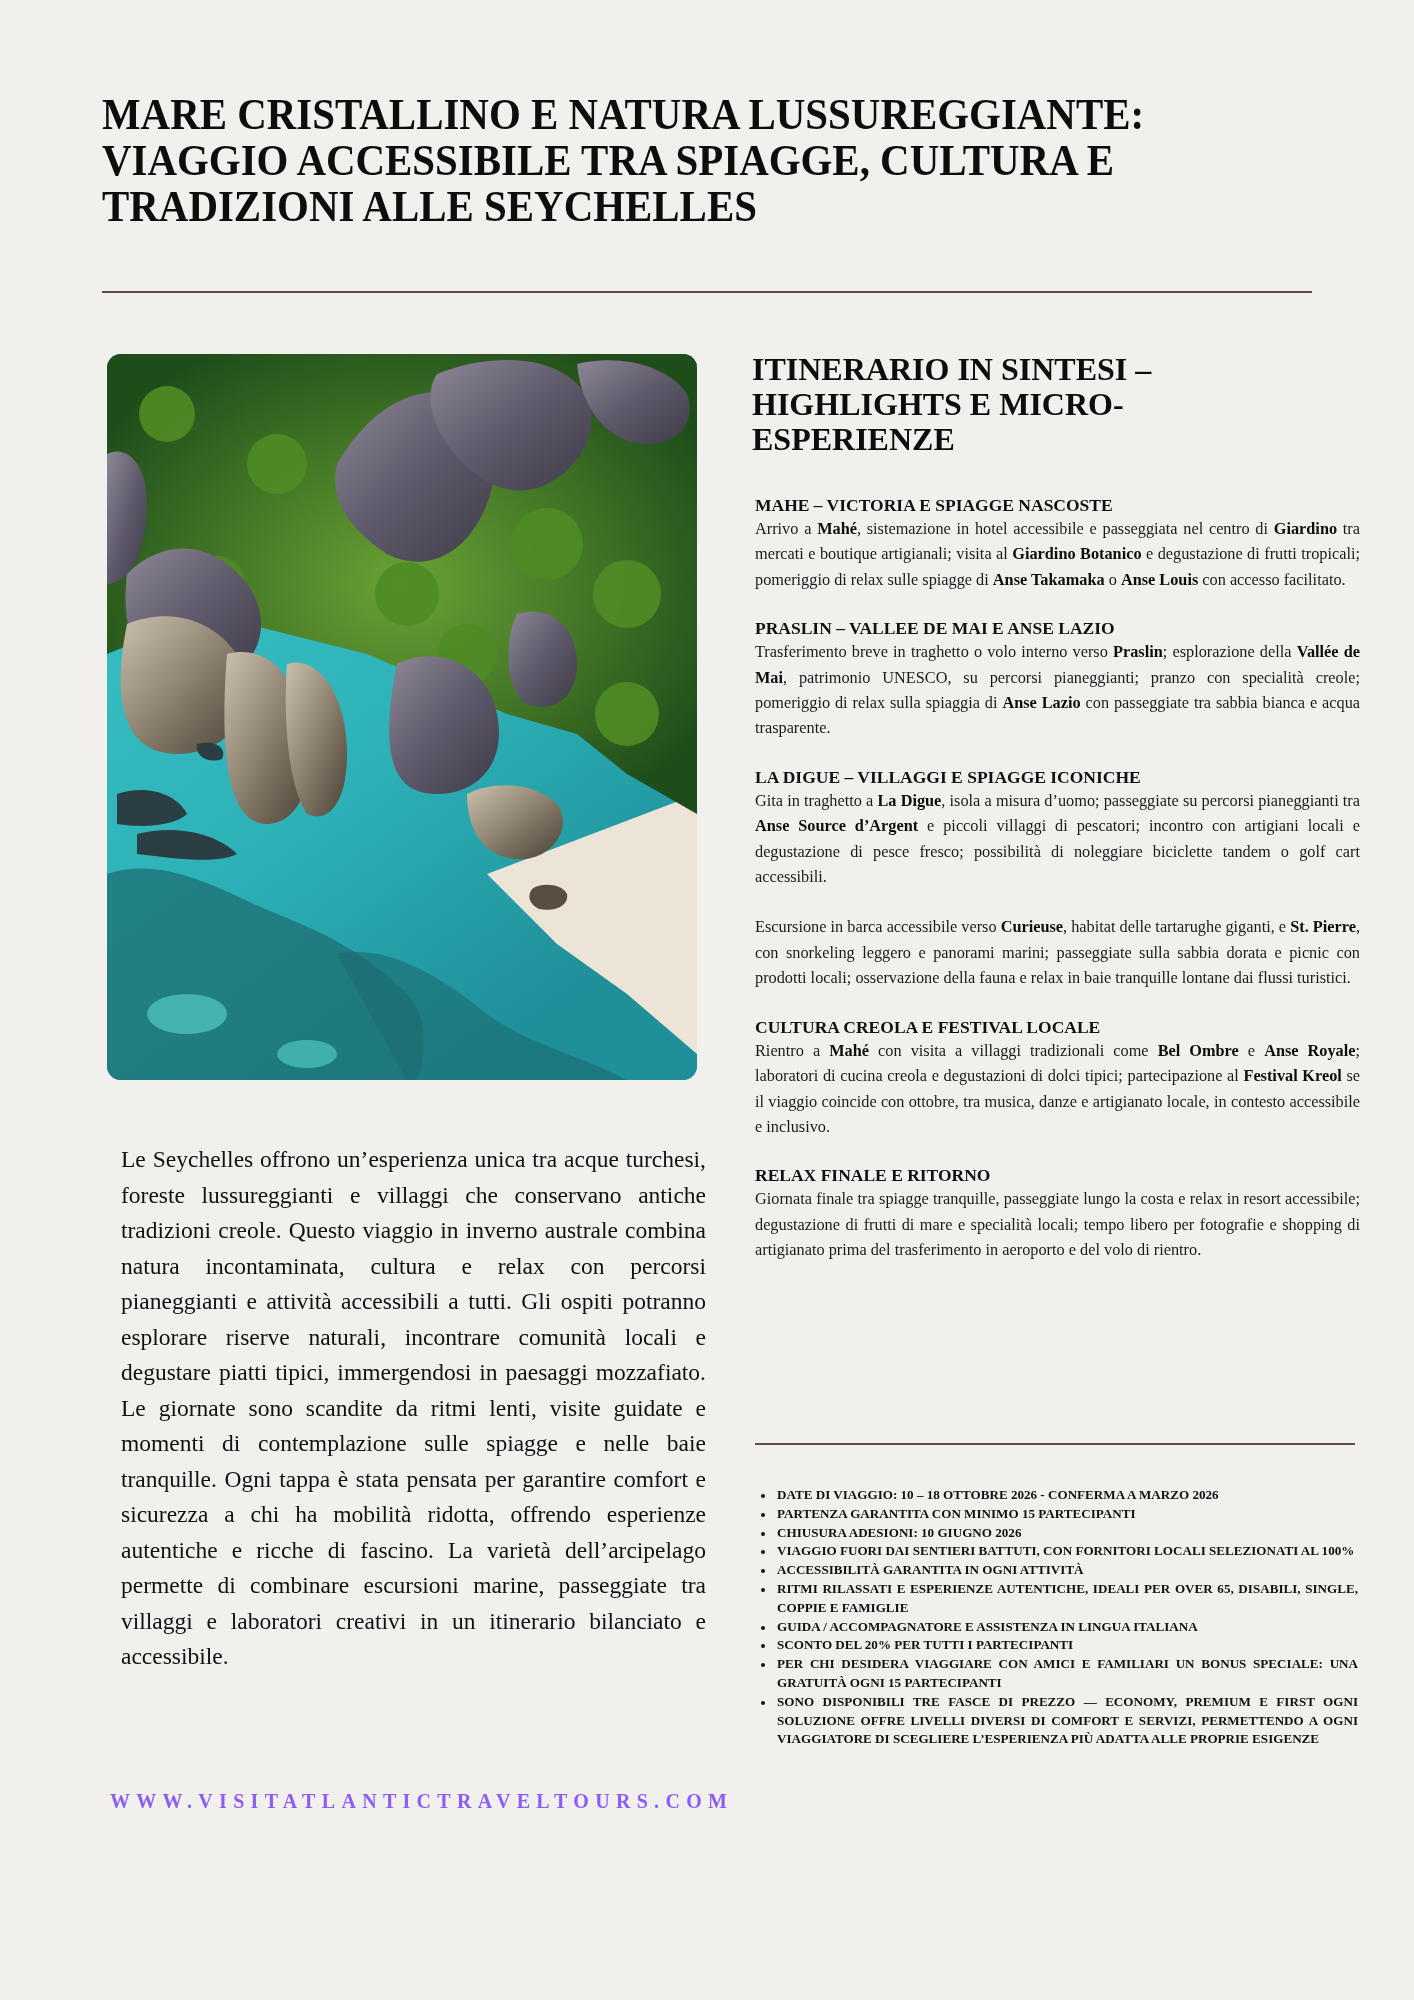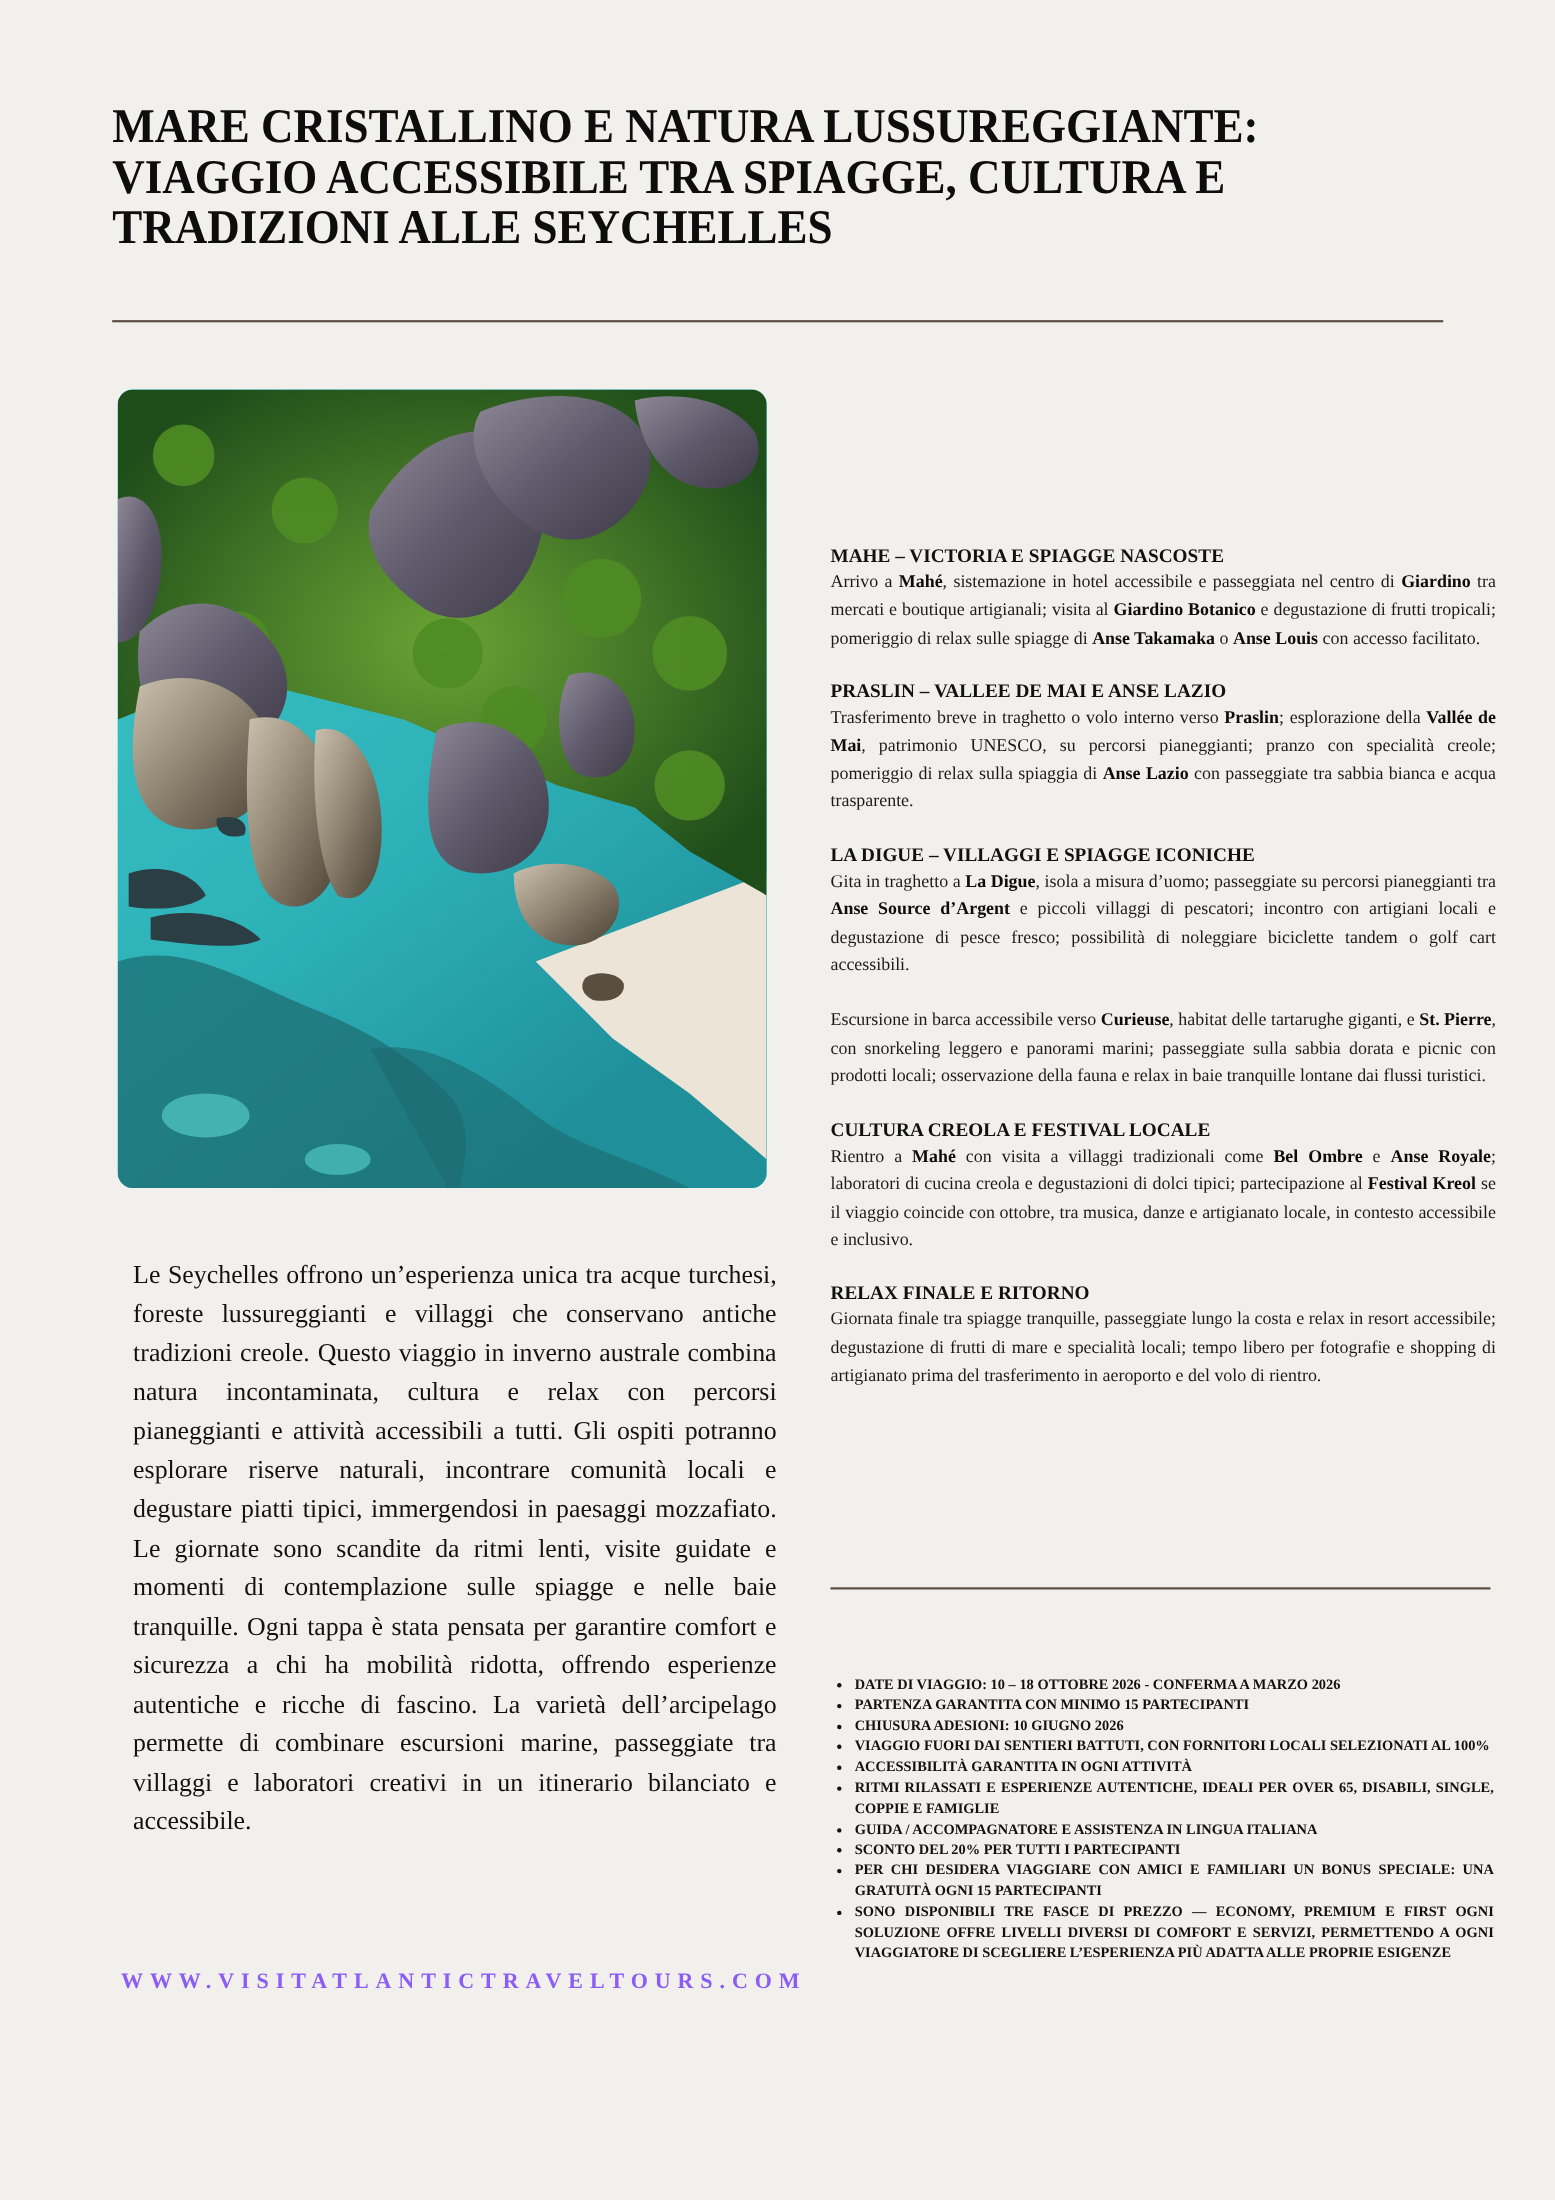--- a/index.html
+++ b/index.html
@@ -97,21 +97,20 @@
     color: #1a1a1a;
   }
   .stop-body b { font-weight: bold; color: #0d0d0d; }
 
   .facts {
     position: absolute;
     left: 760px;
     top: 1486px;
     width: 598px;
     list-style: none;
-    margin-top: 36px;
   }
   .facts li {
     position: relative;
     padding-left: 17px;
     font-size: 13.1px;
     line-height: 18.8px;
     font-weight: bold;
     text-align: justify;
     color: #111;
   }
@@ -197,20 +196,21 @@
       <path d="M10 440 C40 430 70 440 80 460 C70 470 40 475 10 470 Z" fill="#2b3e44"></path>
       <path d="M30 480 C70 470 110 480 130 500 C110 510 70 505 30 500 Z" fill="#2b3e44"></path>
       <path d="M90 390 C110 385 120 395 115 405 C100 410 88 402 90 390 Z" fill="#2b3e44"></path>
     </svg>
   </div>
 
   <p class="intro">Le Seychelles offrono un’esperienza unica tra acque turchesi, foreste lussureggianti e villaggi che conservano antiche tradizioni creole. Questo viaggio in inverno australe combina natura incontaminata, cultura e relax con percorsi pianeggianti e attività accessibili a tutti. Gli ospiti potranno esplorare riserve naturali, incontrare comunità locali e degustare piatti tipici, immergendosi in paesaggi mozzafiato. Le giornate sono scandite da ritmi lenti, visite guidate e momenti di contemplazione sulle spiagge e nelle baie tranquille. Ogni tappa è stata pensata per garantire comfort e sicurezza a chi ha mobilità ridotta, offrendo esperienze autentiche e ricche di fascino. La varietà dell’arcipelago permette di combinare escursioni marine, passeggiate tra villaggi e laboratori creativi in un itinerario bilanciato e accessibile.</p>
 
   <a class="website">WWW.VISITATLANTICTRAVELTOURS.COM</a>
 
+  <h2 class="itin-title">ITINERARIO IN SINTESI – HIGHLIGHTS E MICRO-ESPERIENZE</h2>
 
   <div class="itin-list">
     <div class="stop">
       <div class="stop-title">MAHE – VICTORIA E SPIAGGE NASCOSTE</div>
       <p class="stop-body">Arrivo a <b>Mahé</b>, sistemazione in hotel accessibile e passeggiata nel centro di <b>Giardino</b> tra mercati e boutique artigianali; visita al <b>Giardino Botanico</b> e degustazione di frutti tropicali; pomeriggio di relax sulle spiagge di <b>Anse Takamaka</b> o <b>Anse Louis</b> con accesso facilitato.</p>
     </div>
     <div class="stop">
       <div class="stop-title">PRASLIN – VALLEE DE MAI E ANSE LAZIO</div>
       <p class="stop-body">Trasferimento breve in traghetto o volo interno verso <b>Praslin</b>; esplorazione della <b>Vallée de Mai</b>, patrimonio UNESCO, su percorsi pianeggianti; pranzo con specialità creole; pomeriggio di relax sulla spiaggia di <b>Anse Lazio</b> con passeggiate tra sabbia bianca e acqua trasparente.</p>
     </div>

